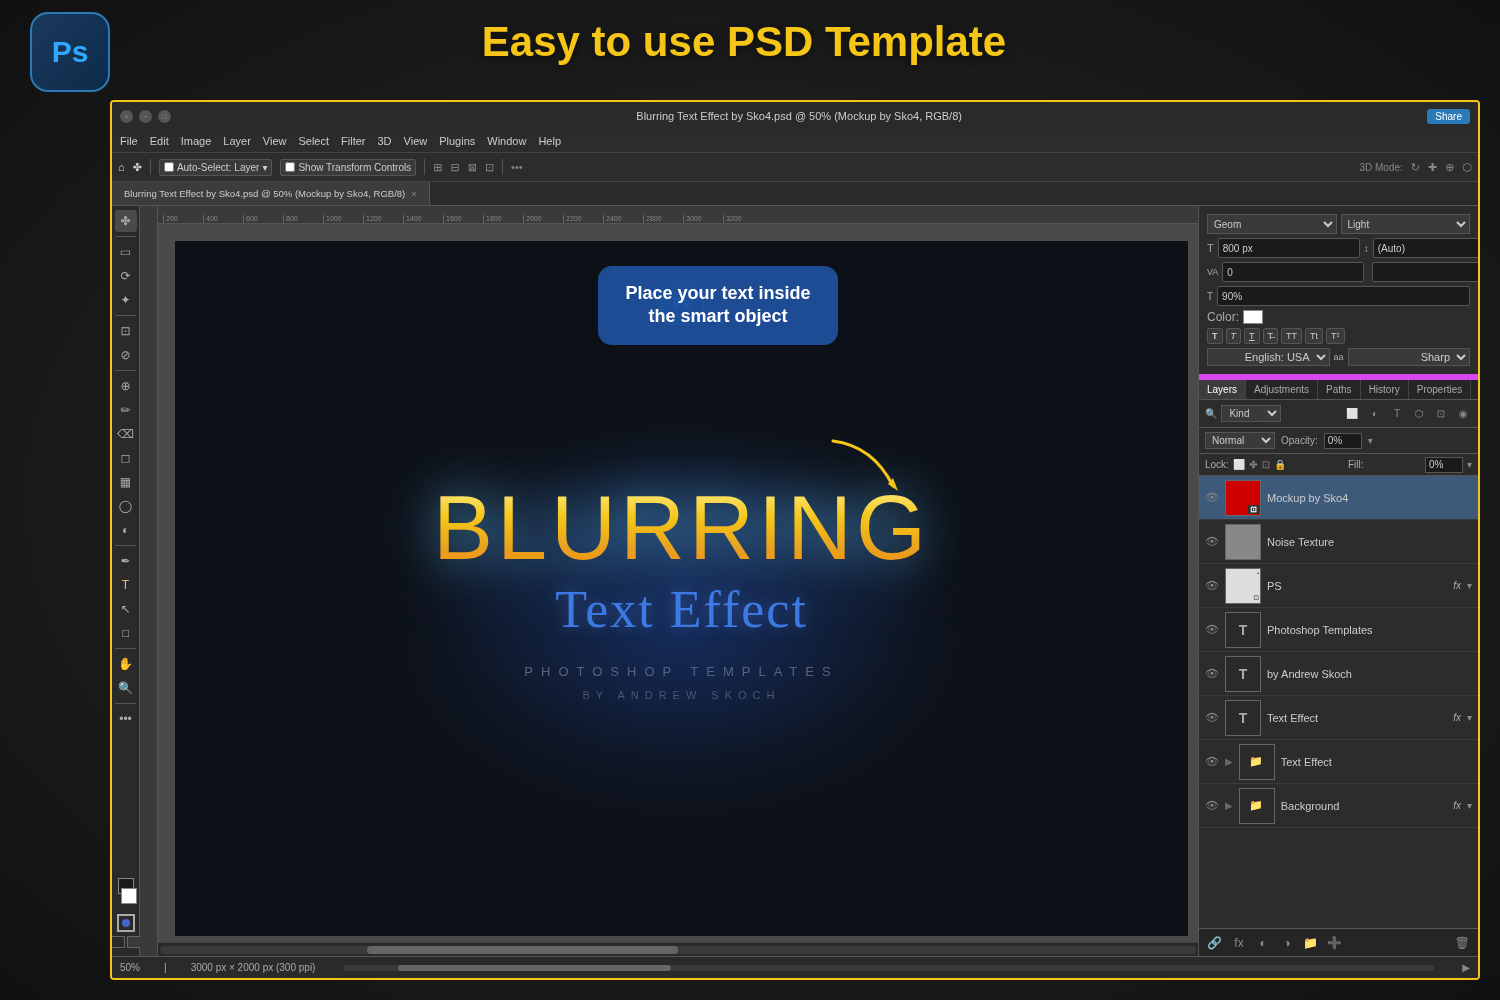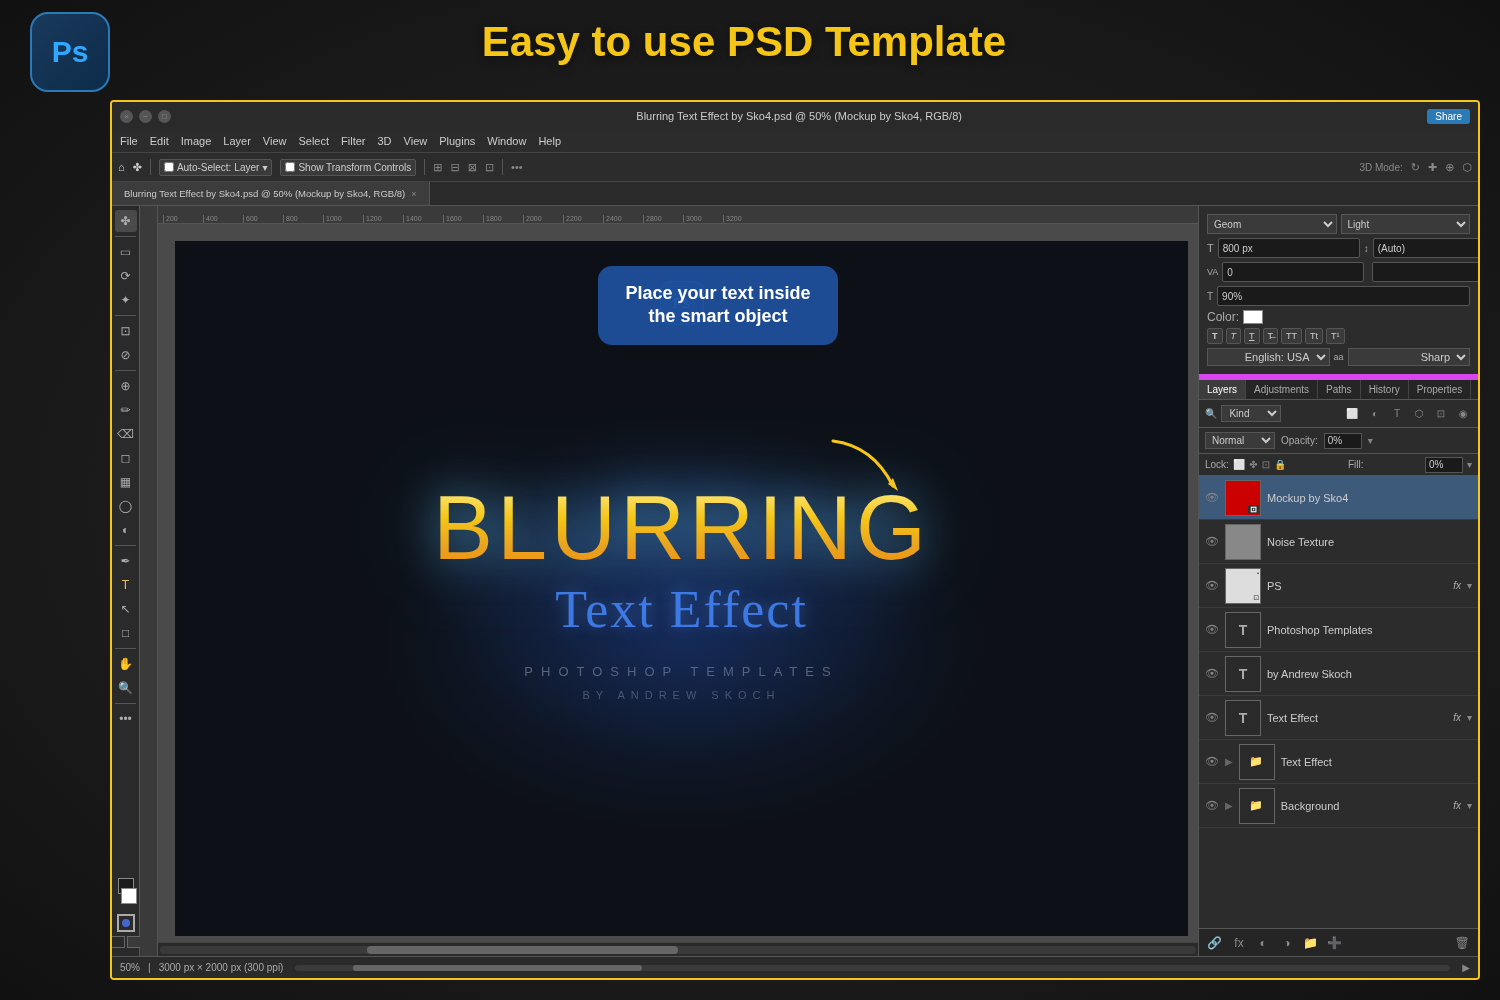--- a/index.html
+++ b/index.html
@@ -334,21 +334,21 @@
     .ps-statusbar {
       height: 22px;
       background: #2a2a2a;
       display: flex;
       align-items: center;
       padding: 0 8px;
       font-size: 10px;
       color: #aaa;
       flex-shrink: 0;
       border-top: 1px solid #555;
-      gap: 8px;
+      gap: 24px;
     }
 
     
     .ps-panels {
       width: 280px;
       background: #2c2c2c;
       display: flex;
       flex-direction: column;
       flex-shrink: 0;
       border-left: 1px solid #555;

